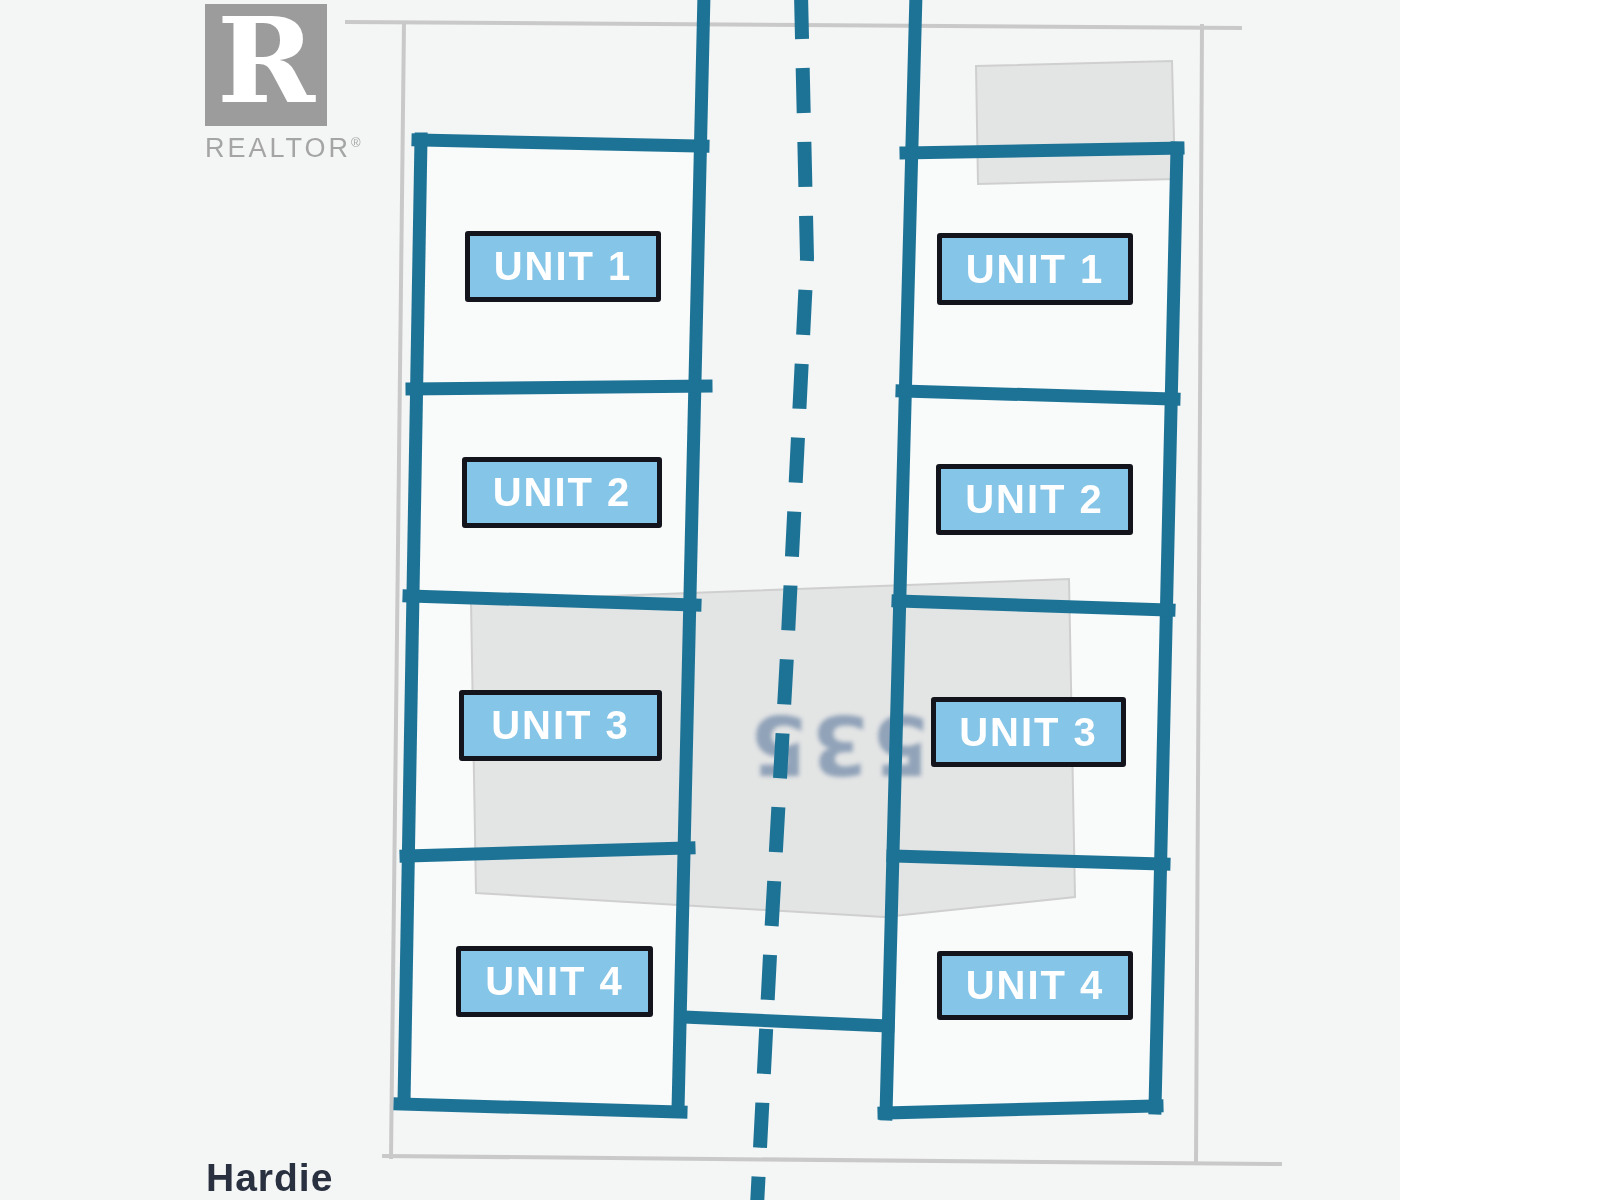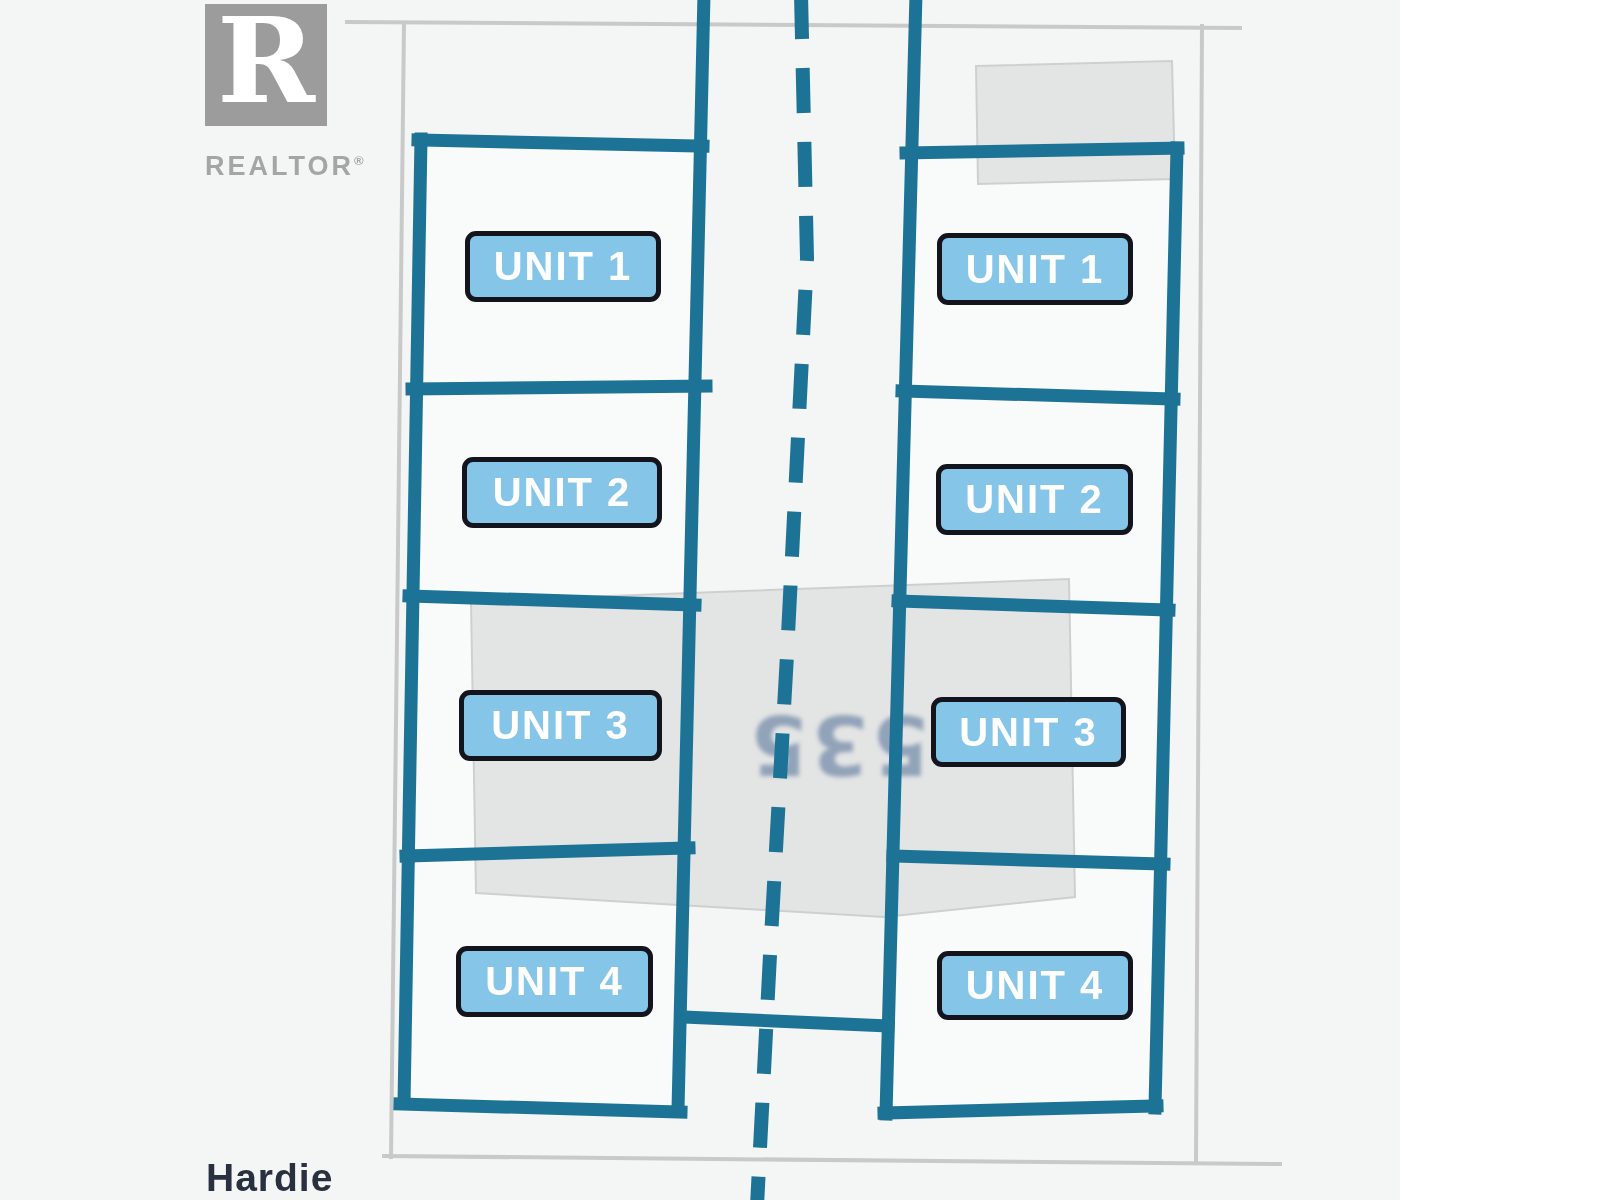--- a/index.html
+++ b/index.html
@@ -17,21 +17,21 @@
   path.dash { stroke-dasharray: 45 29; stroke-linecap: butt; stroke-width:14; }
   text.wm {
     font-family:"DejaVu Sans", sans-serif; font-weight:bold; font-size:82px;
     fill: var(--watermark_blue_gray); opacity:0.8; letter-spacing:4px;
   }
 
   .unit {
     position:absolute; box-sizing:border-box;
     background: var(--unit_fill);
     border:5px solid var(--unit_border);
-    border-radius:11px;
+    border-radius:3px;
     color: var(--unit_text);
     font-weight:bold; font-size:40px; letter-spacing:2px;
     display:flex; align-items:center; justify-content:center;
     text-align:center;
   }
   #unit-l1 { left:465px; top:231px; width:196px; height:71px; }
   #unit-l2 { left:462px; top:457px; width:200px; height:71px; }
   #unit-l3 { left:459px; top:690px; width:203px; height:71px; }
   #unit-l4 { left:456px; top:946px; width:197px; height:71px; }
   #unit-r1 { left:937px; top:233px; width:196px; height:72px; }
@@ -42,22 +42,22 @@
   #realtor-logo { position:absolute; left:205px; top:4px; }
   .logo-box {
     width:122px; height:122px; background: var(--logo_gray);
     display:flex; align-items:center; justify-content:center;
   }
   .logo-box span {
     font-family:"DejaVu Serif", serif; font-weight:bold; font-size:118px;
     line-height:1; color:#ffffff; transform:translateY(-4px);
   }
   .logo-word {
-    margin-top:25px; color: var(--logo_text_gray);
-    font-size:27px; letter-spacing:3px; font-weight:700; white-space:nowrap;text-align:center;
+    margin-top:7px; color: var(--logo_text_gray);
+    font-size:27px; letter-spacing:3px; font-weight:400; white-space:nowrap;text-align:center;
   }
   .logo-word .reg { font-size:13px; vertical-align:super; letter-spacing:0; }
 
   #street-label {
     position:absolute; left:206px; top:1158px;
     color: var(--street_text); font-weight:bold; font-size:39px;
     letter-spacing:1px; line-height:1;
   }
 </style>
 </head>

